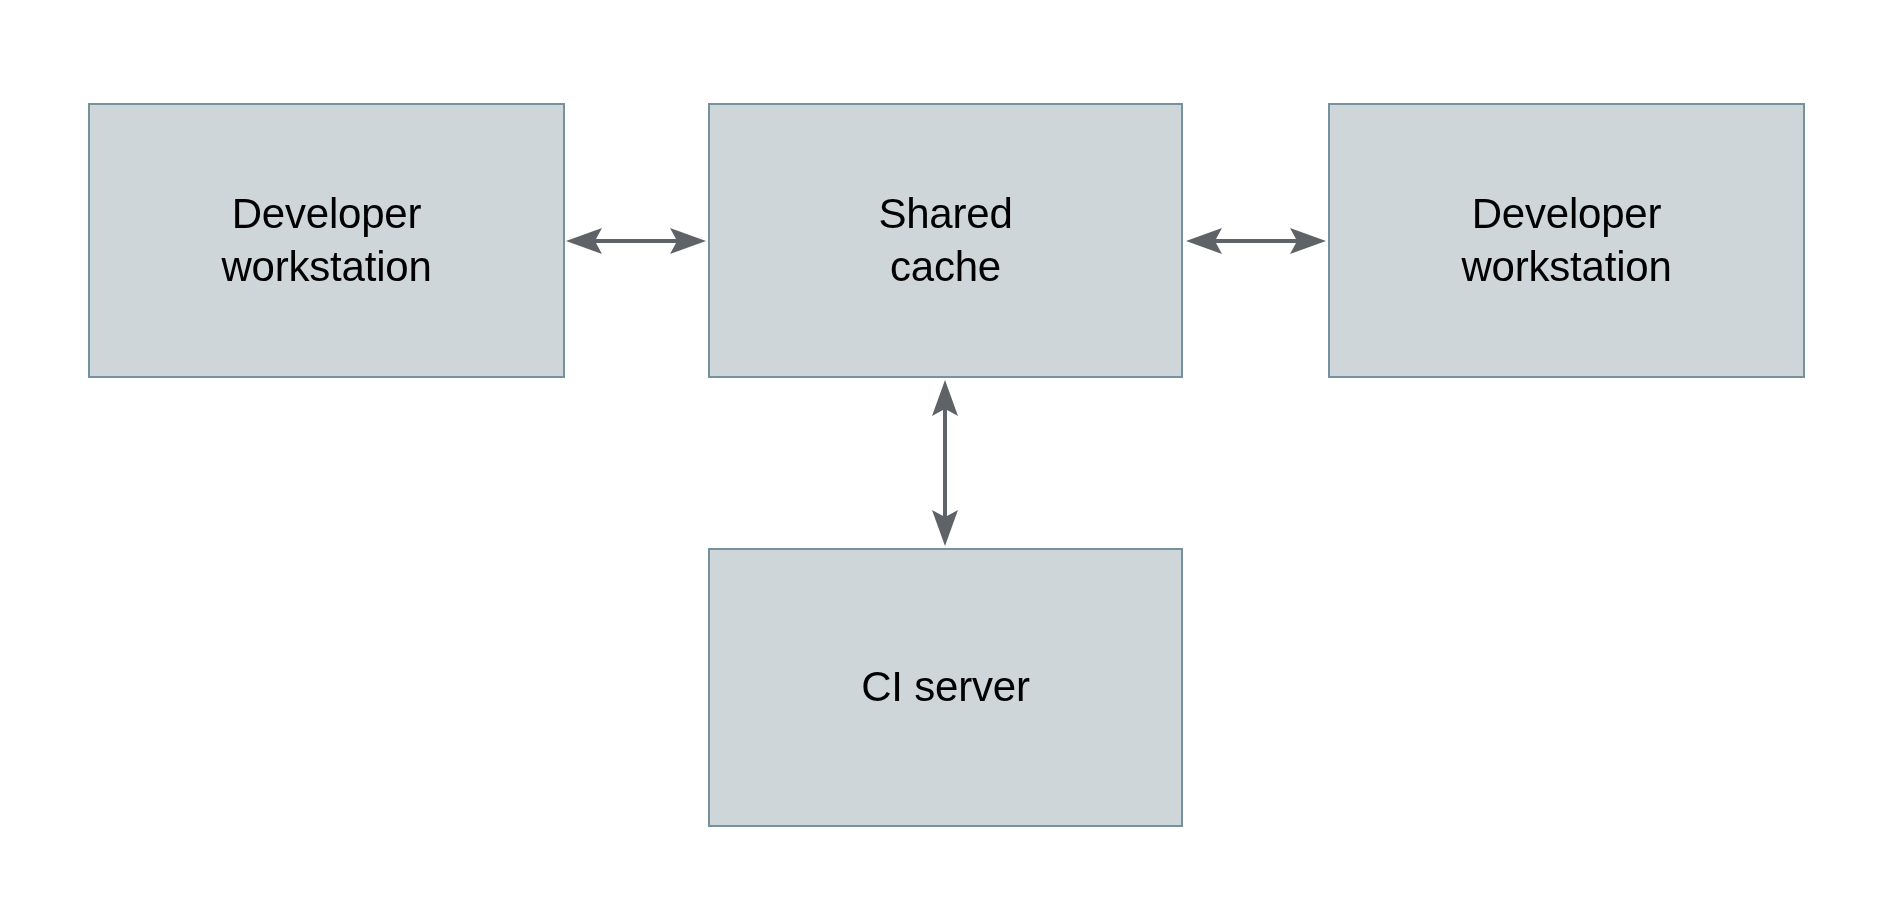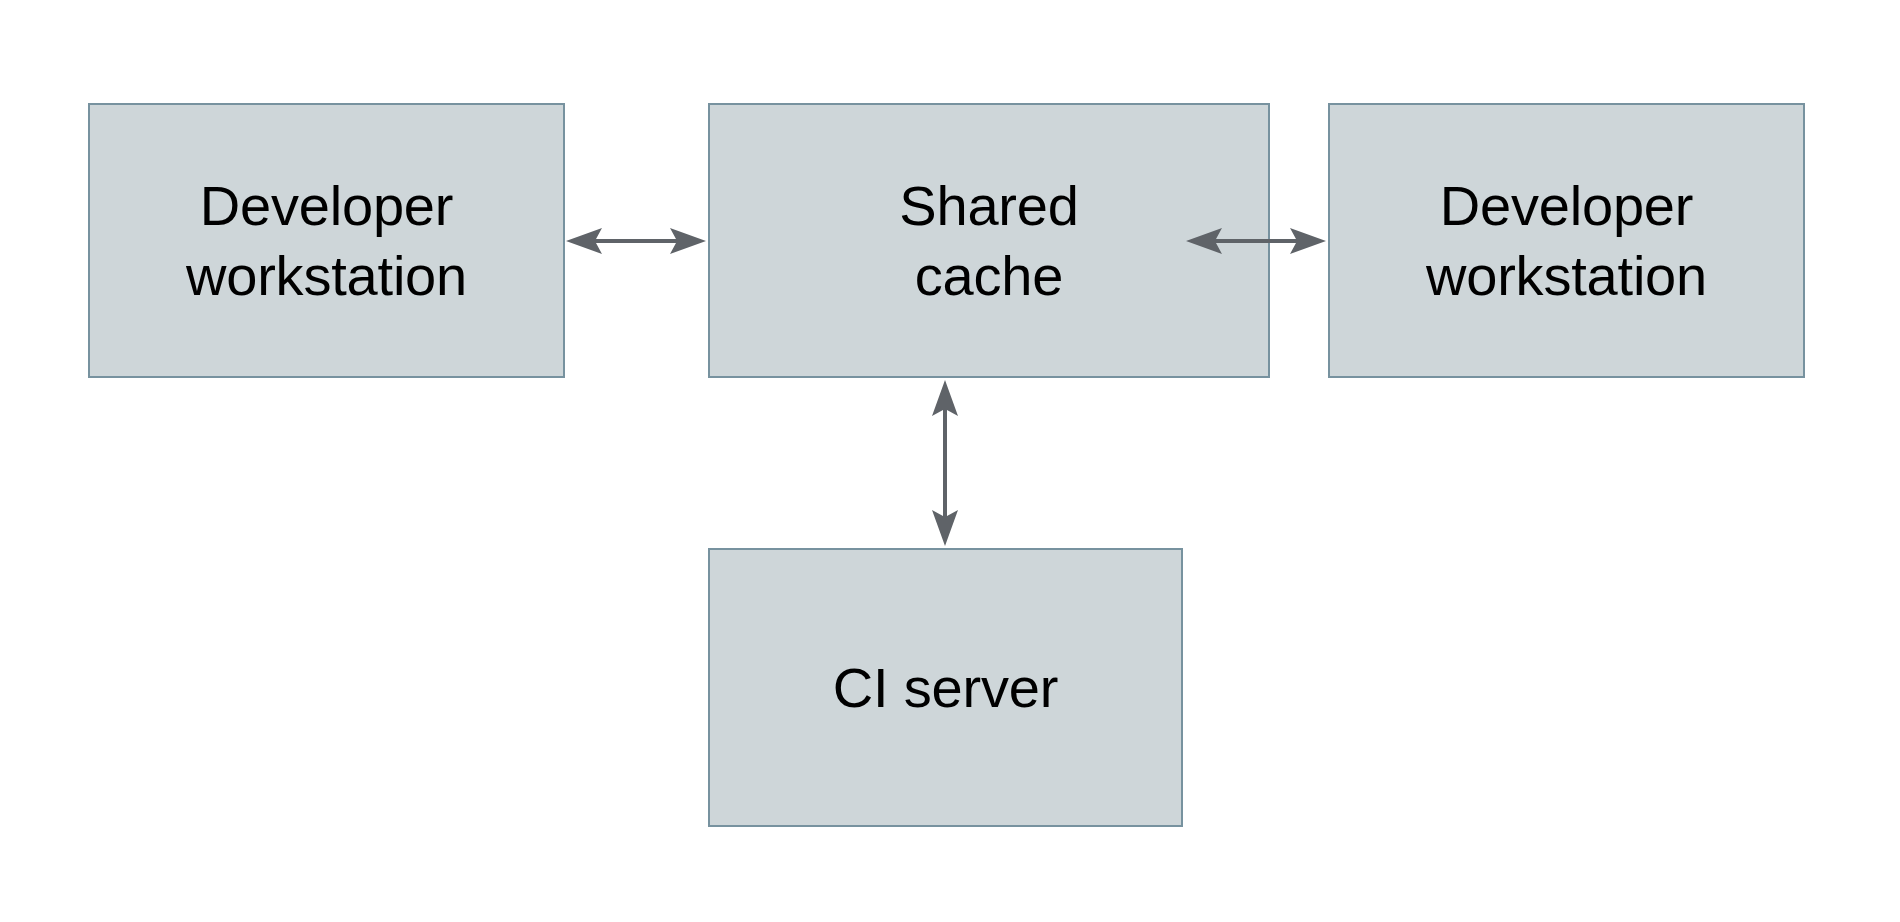--- a/index.html
+++ b/index.html
@@ -26,31 +26,31 @@
     position: absolute;
     box-sizing: border-box;
     background: #ced6d9;
     border: 2px solid #77929f;
     display: flex;
     align-items: center;
     justify-content: center;
     text-align: center;
   }
   .node-label {
-    font-size: 56px;
+    font-size: 42px;
     line-height: 1.25;
     color: #000000;
     font-weight: 400;
     letter-spacing: -0.2px;
     white-space: pre-line;
     padding: 0 10px;
   }
 
   #node-dev-left   { left: 88px;   top: 103px; width: 477px; height: 275px; }
-  #node-shared-cache { left: 708px;  top: 103px; width: 562px; height: 275px; }
+  #node-shared-cache { left: 708px;  top: 103px; width: 475px; height: 275px; }
   #node-dev-right  { left: 1328px; top: 103px; width: 477px; height: 275px; }
   #node-ci-server  { left: 708px;  top: 548px; width: 475px; height: 279px; }
 
   
   .connector {
     position: absolute;
     pointer-events: none;
   }
   #connector-left-cache  { left: 560px;  top: 205px; width: 152px; height: 72px; }
   #connector-cache-right { left: 1180px; top: 205px; width: 152px; height: 72px; }

